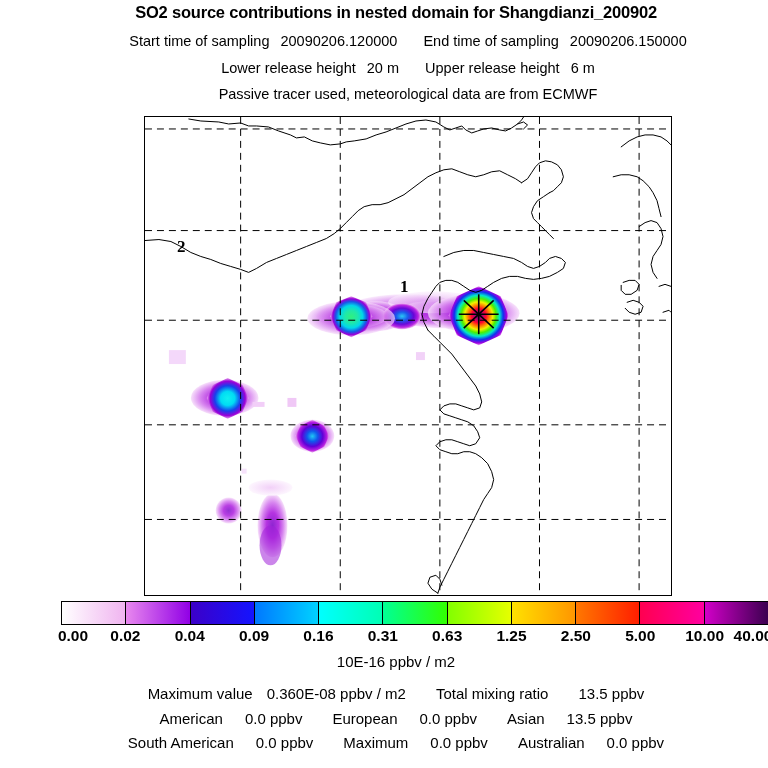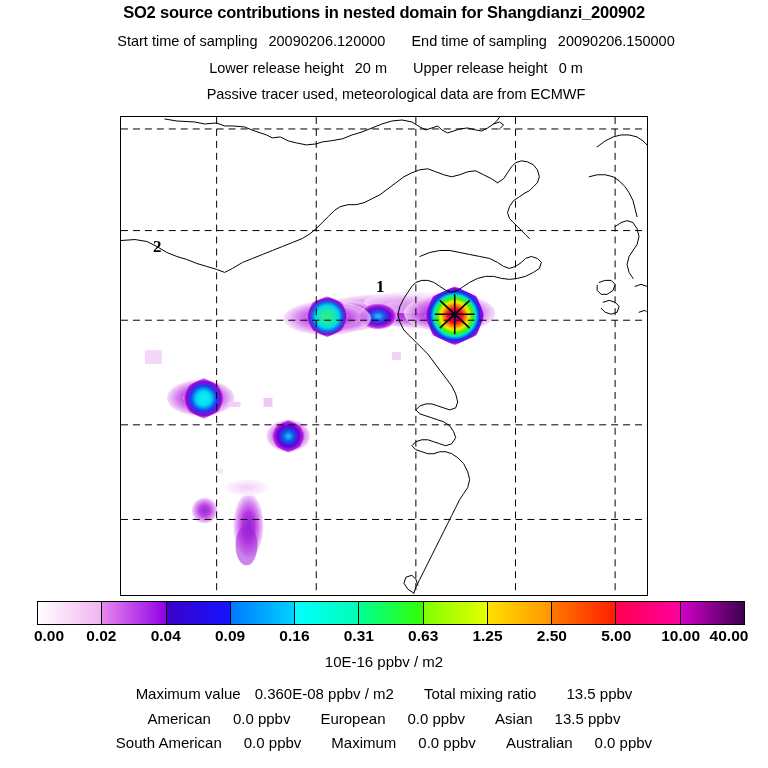--- a/index.html
+++ b/index.html
@@ -4,21 +4,21 @@
 <style>
   html,body{margin:0;padding:0;}
   body{
     width:768px;height:768px;
     background:#ffffff;
     font-family:"Liberation Sans", sans-serif;
     color:#000000;
     overflow:hidden;
     position:relative;
   }
-  #root{position:absolute;inset:0;}
+  #root{position:absolute;inset:0;margin-left:24px;}
 
   
   .hdr{text-align:center;}
   #title{
     font-size:16.5px;font-weight:bold;
     position:absolute;left:0;right:0;top:3px;
     letter-spacing:-0.2px;
   }
   .sub{position:absolute;left:0;right:0;font-size:14.5px;padding-left:24px;}
   #sub1{top:33px;}
@@ -81,21 +81,21 @@
 
 <div id="root">
 
   <div id="title" class="hdr">SO2 source contributions in nested domain for Shangdianzi_200902</div>
 
   <div id="sub1" class="sub hdr">
     <span>Start time of sampling</span><span class="sp-sm"></span><span>20090206.120000</span><span class="sp-lg"></span><span>End time of sampling</span><span class="sp-sm"></span><span>20090206.150000</span>
   </div>
 
   <div id="sub2" class="sub hdr">
-    <span>Lower release height</span><span class="sp-sm"></span><span>20 m</span><span class="sp-lg"></span><span>Upper release height</span><span class="sp-sm"></span><span>0 m</span>
+    <span>Lower release height</span><span class="sp-sm"></span><span>20 m</span><span class="sp-lg"></span><span>Upper release height</span><span class="sp-sm"></span><span>6 m</span>
   </div>
 
   <div id="sub3" class="sub hdr">Passive tracer used, meteorological data are from ECMWF</div>
 
   <div id="plot">
 
     <svg id="field" viewBox="0 0 528 480" preserveAspectRatio="none">
       <defs>
         <radialGradient id="gMain" cx="50%" cy="50%" r="50%">
           <stop offset="0%" stop-color="#5a1060"></stop>

